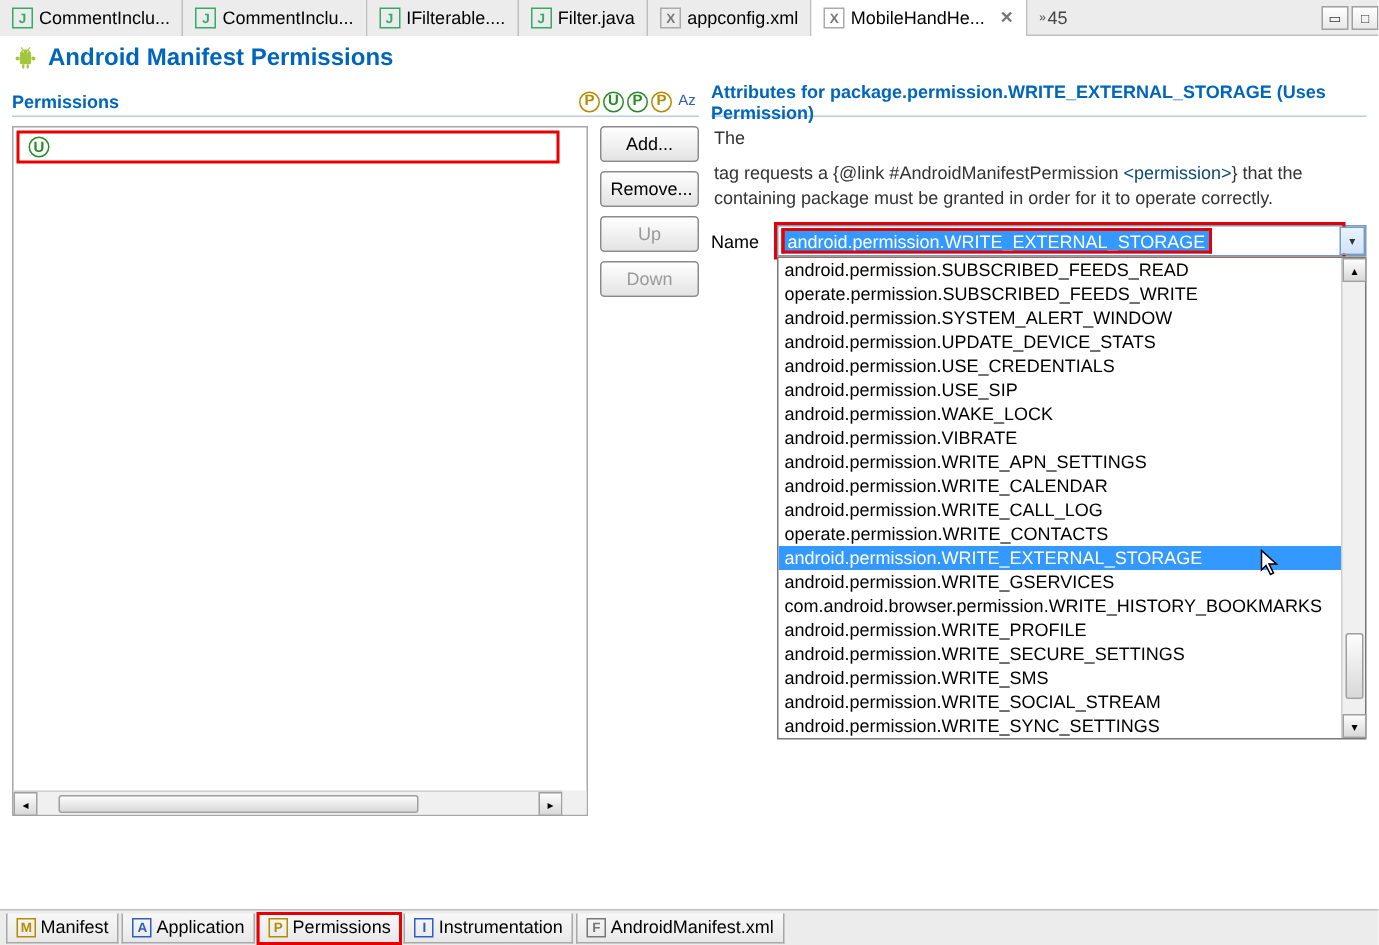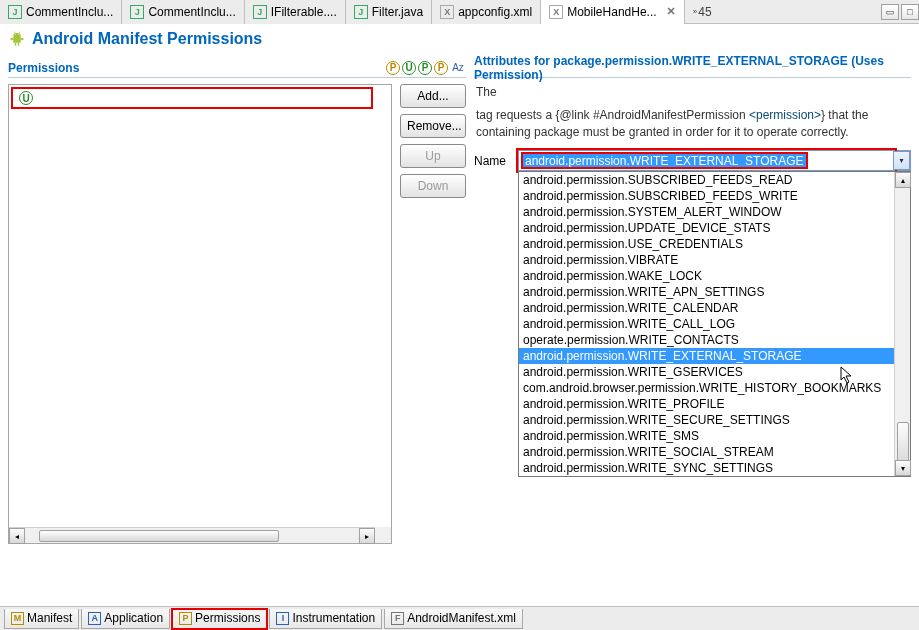--- a/index.html
+++ b/index.html
@@ -177,26 +177,27 @@
     <div class="name-row">
       <span class="name-lbl">Name</span>
       <div class="combo-wrap">
         <div class="combo-redbox"></div>
         <input class="combo-input" value="android.permission.WRITE_EXTERNAL_STORAGE" style="">
         <div class="combo-sel-fake">android.permission.WRITE_EXTERNAL_STORAGE</div>
         <div class="combo-btn">▾</div>
         <div class="dropdown">
           <div class="dd-inner" id="dd-inner">
               <div class="dd-item">android.permission.SUBSCRIBED_FEEDS_READ</div>
-              <div class="dd-item">android.permission.SUBSCRIBED_FEEDS_WRITE</div>
+              <div class="dd-item">operate.permission.SUBSCRIBED_FEEDS_WRITE</div>
               <div class="dd-item">android.permission.SYSTEM_ALERT_WINDOW</div>
               <div class="dd-item">android.permission.UPDATE_DEVICE_STATS</div>
               <div class="dd-item">android.permission.USE_CREDENTIALS</div>
+              <div class="dd-item">android.permission.USE_SIP</div>
+              <div class="dd-item">android.permission.WAKE_LOCK</div>
               <div class="dd-item">android.permission.VIBRATE</div>
-              <div class="dd-item">android.permission.WAKE_LOCK</div>
               <div class="dd-item">android.permission.WRITE_APN_SETTINGS</div>
               <div class="dd-item">android.permission.WRITE_CALENDAR</div>
               <div class="dd-item">android.permission.WRITE_CALL_LOG</div>
               <div class="dd-item">operate.permission.WRITE_CONTACTS</div>
               <div class="dd-item sel">android.permission.WRITE_EXTERNAL_STORAGE</div>
               <div class="dd-item">android.permission.WRITE_GSERVICES</div>
               <div class="dd-item">com.android.browser.permission.WRITE_HISTORY_BOOKMARKS</div>
               <div class="dd-item">android.permission.WRITE_PROFILE</div>
               <div class="dd-item">android.permission.WRITE_SECURE_SETTINGS</div>
               <div class="dd-item">android.permission.WRITE_SMS</div>

